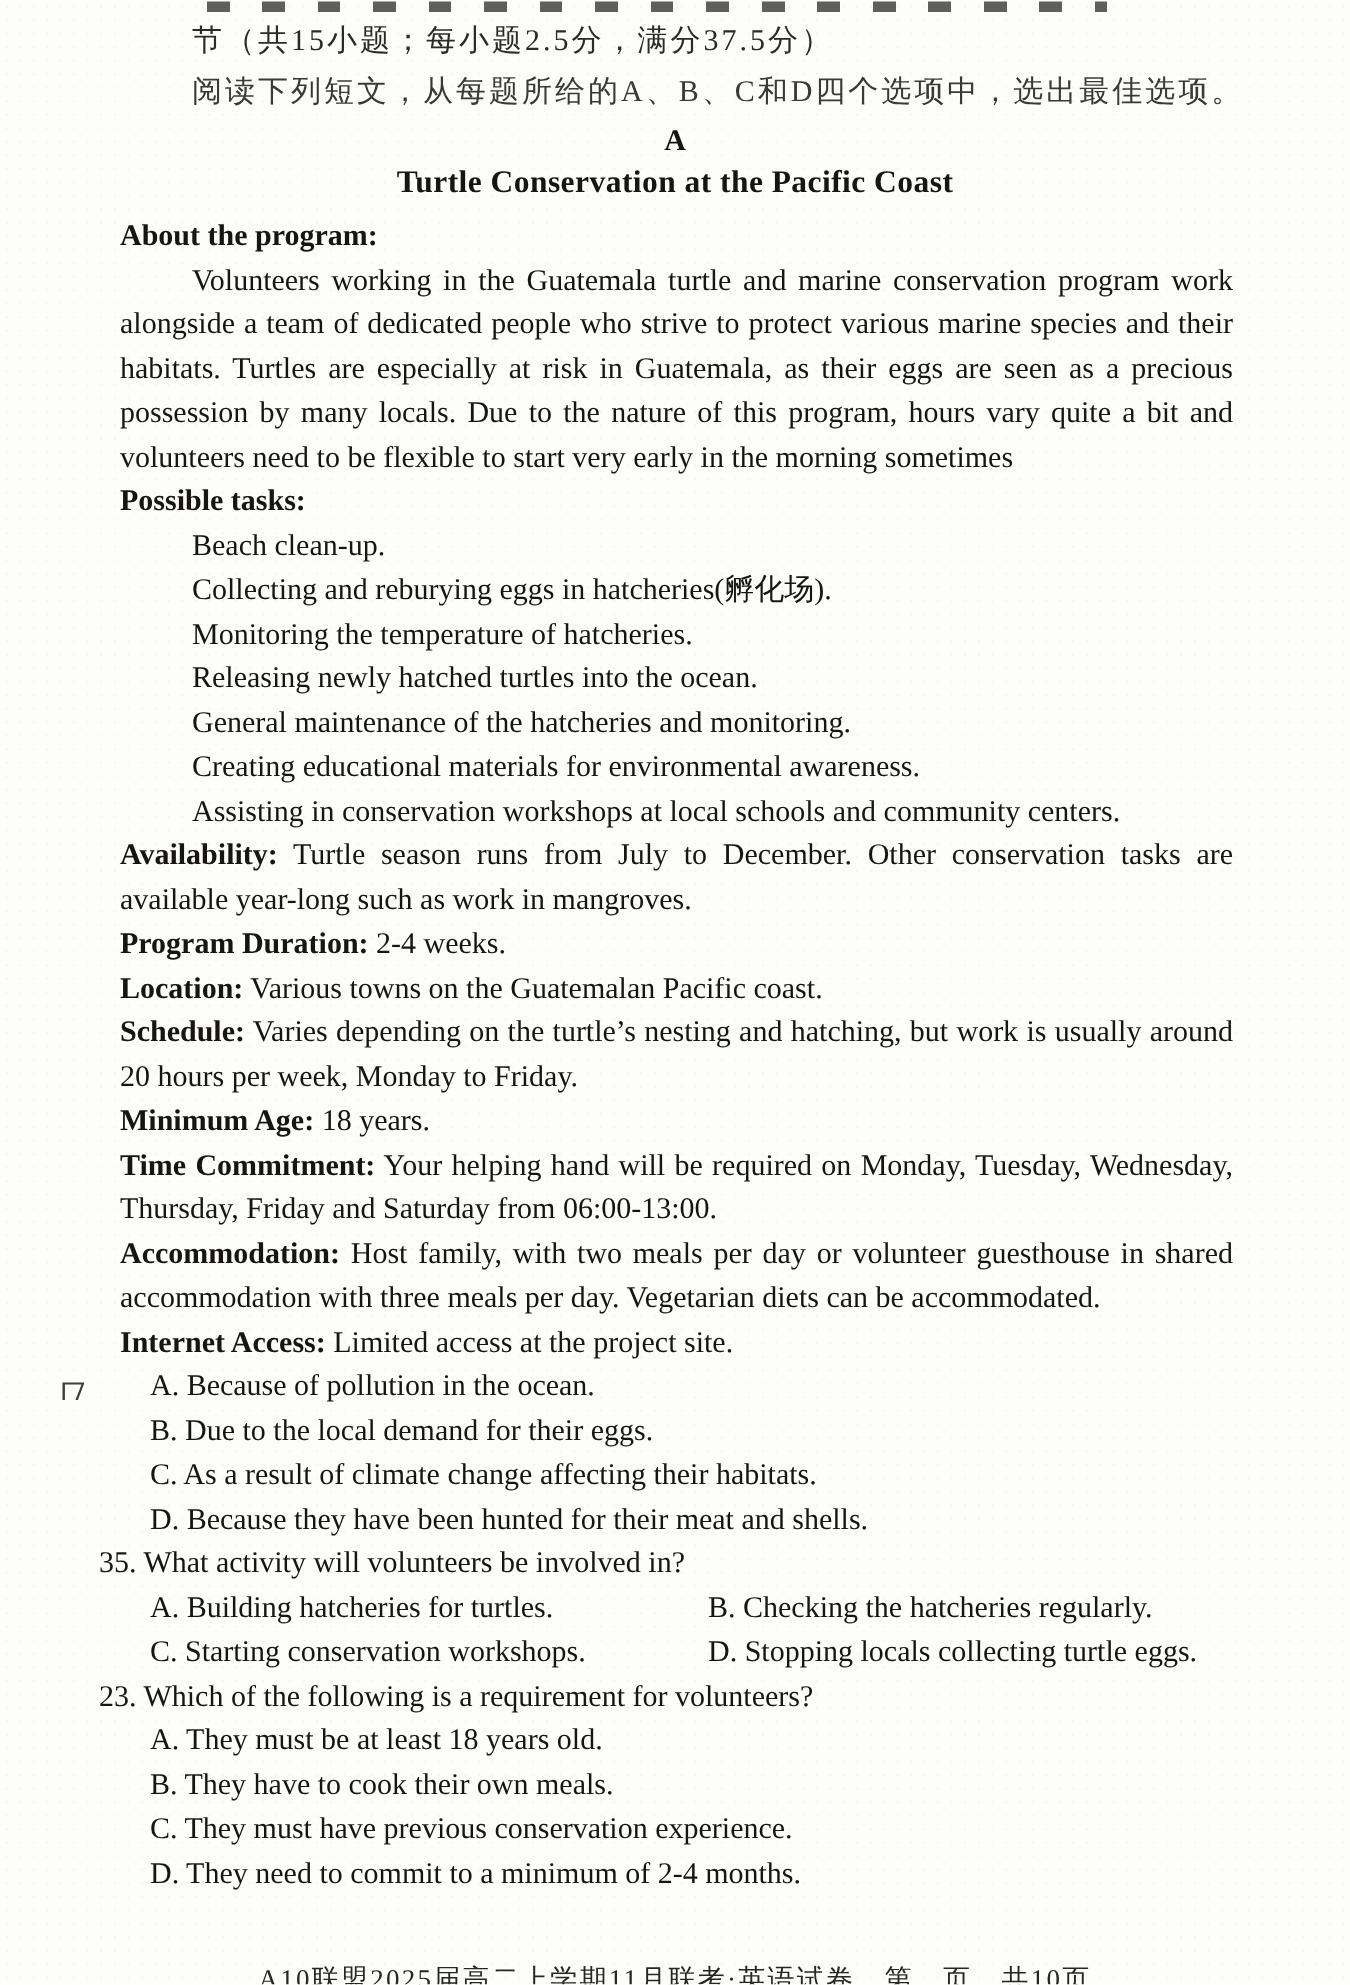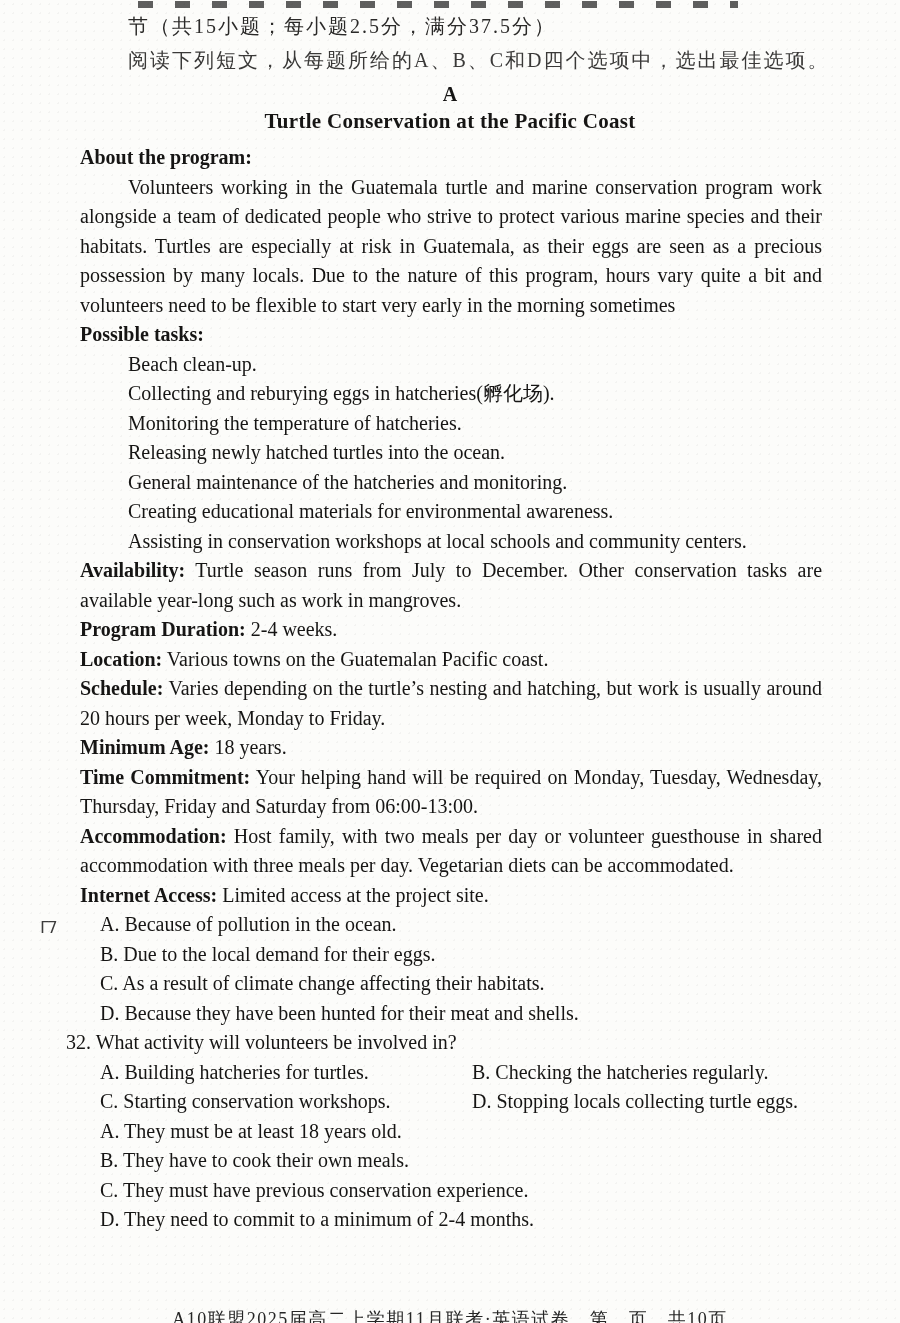--- a/index.html
+++ b/index.html
@@ -98,30 +98,31 @@
         <p class="q-head"><span class="margin-mark">Γ7</span></p>
         <div class="options">
           <p class="option">A. Because of pollution in the ocean.</p>
           <p class="option">B. Due to the local demand for their eggs.</p>
           <p class="option">C. As a result of climate change affecting their habitats.</p>
           <p class="option">D. Because they have been hunted for their meat and shells.</p>
         </div>
       </div>
 
       <div class="question">
-        <p class="q-head"><span>32. What activity will volunteers be involved in?</span></p>
+        <p class="q-head"><span>35. What activity will volunteers be involved in?</span></p>
         <div class="options two-col">
           <p class="option">A. Building hatcheries for turtles.</p>
           <p class="option">B. Checking the hatcheries regularly.</p>
           <p class="option">C. Starting conservation workshops.</p>
           <p class="option">D. Stopping locals collecting turtle eggs.</p>
         </div>
       </div>
 
       <div class="question">
+        <p class="q-head"><span>23. Which of the following is a requirement for volunteers?</span></p>
         <div class="options">
           <p class="option">A. They must be at least 18 years old.</p>
           <p class="option">B. They have to cook their own meals.</p>
           <p class="option">C. They must have previous conservation experience.</p>
           <p class="option">D. They need to commit to a minimum of 2-4 months.</p>
         </div>
       </div>
 
     </div>
   </div>

